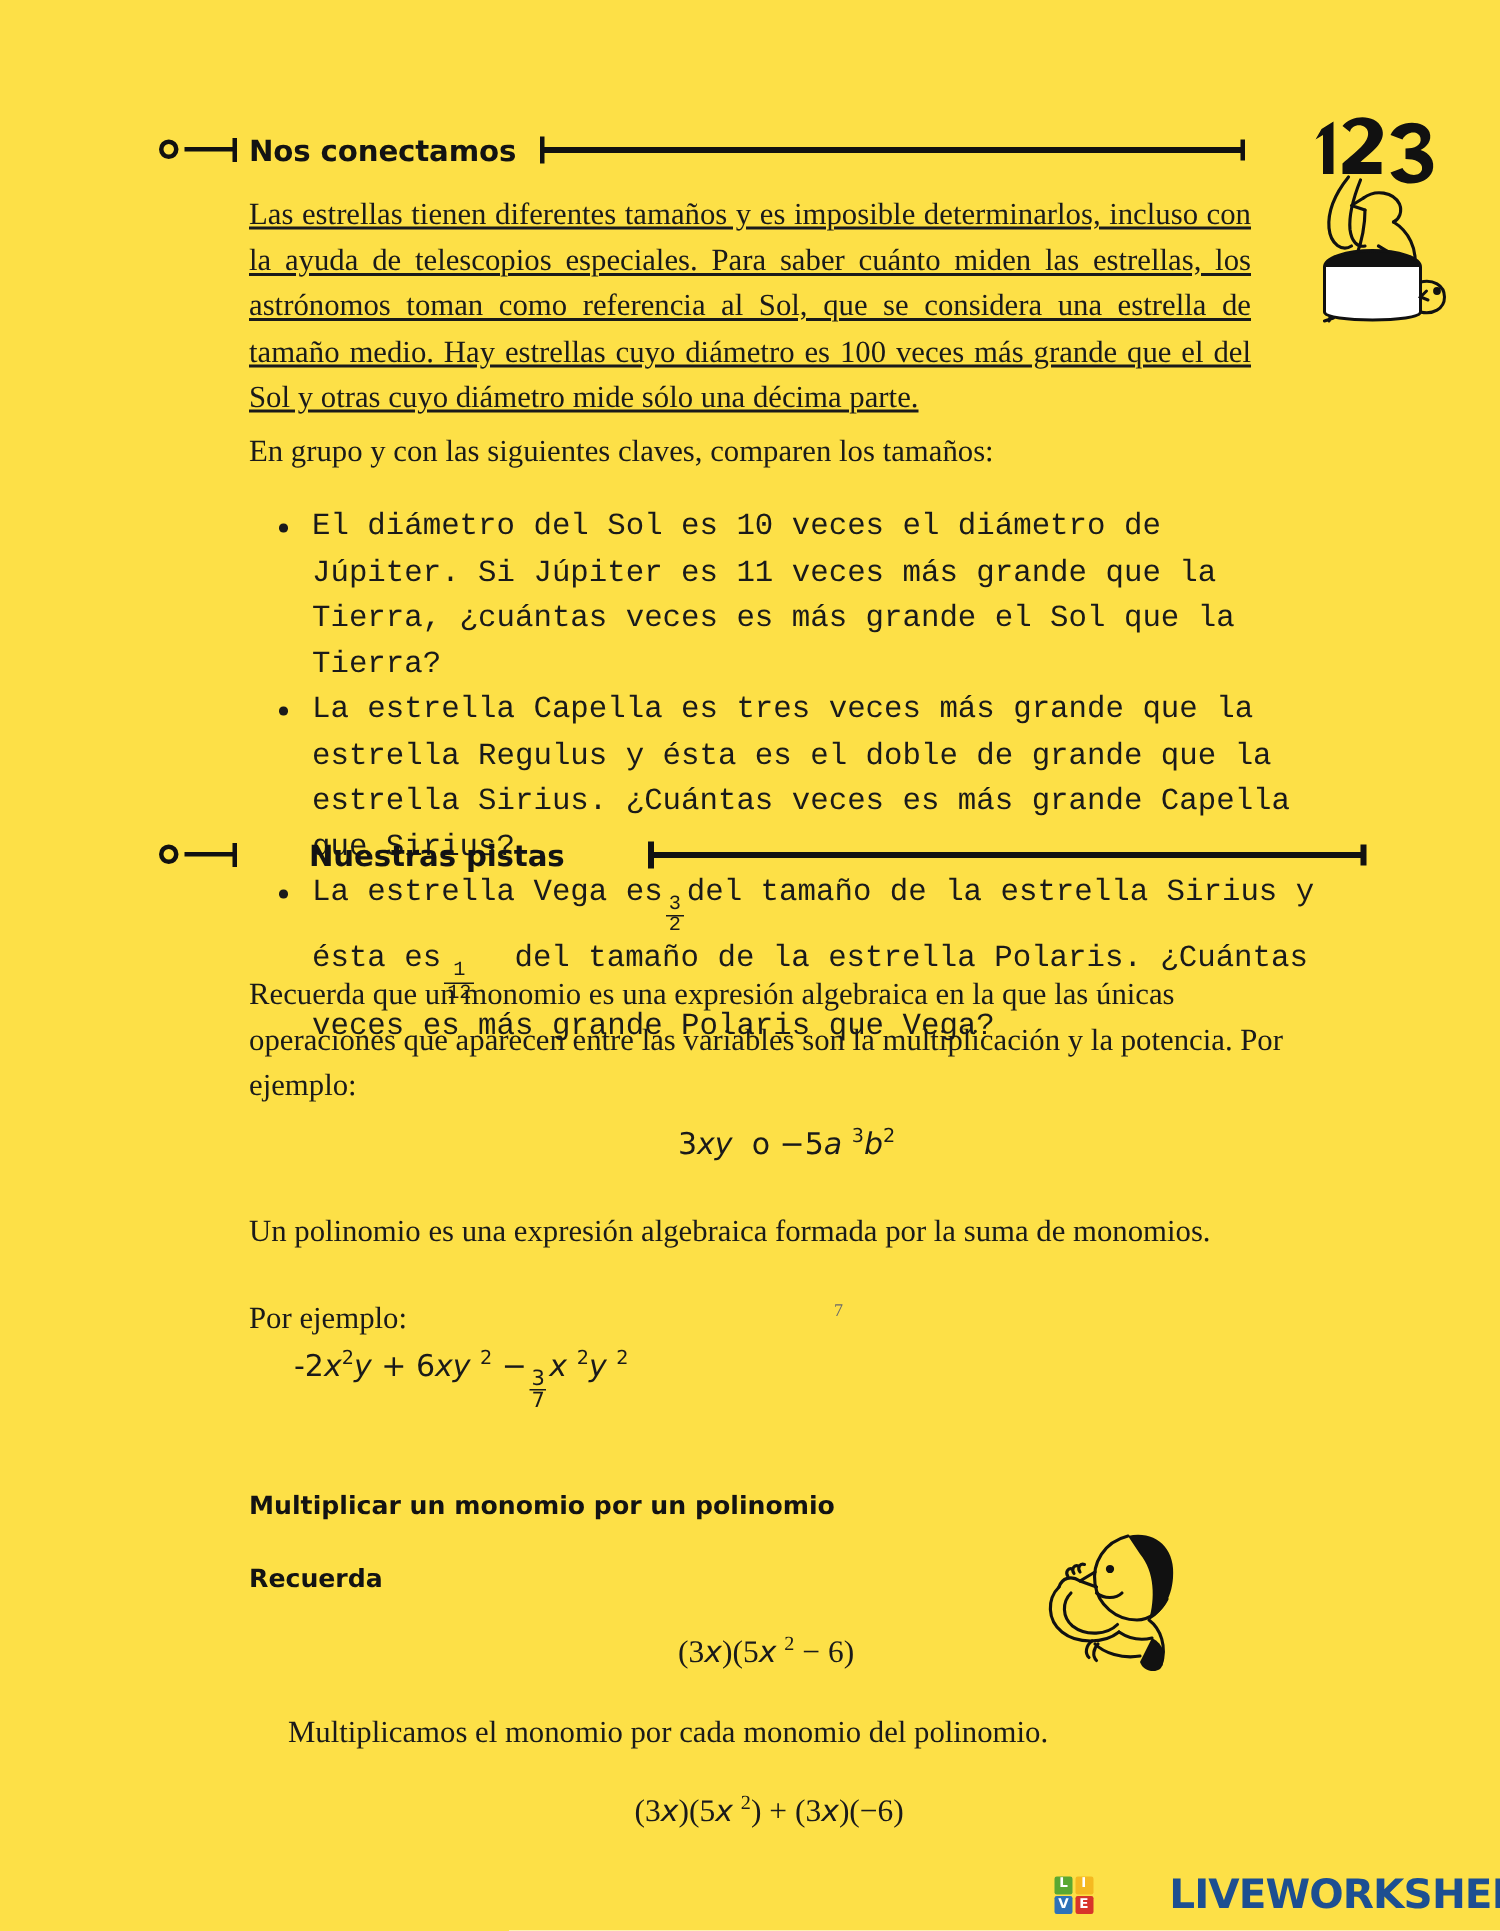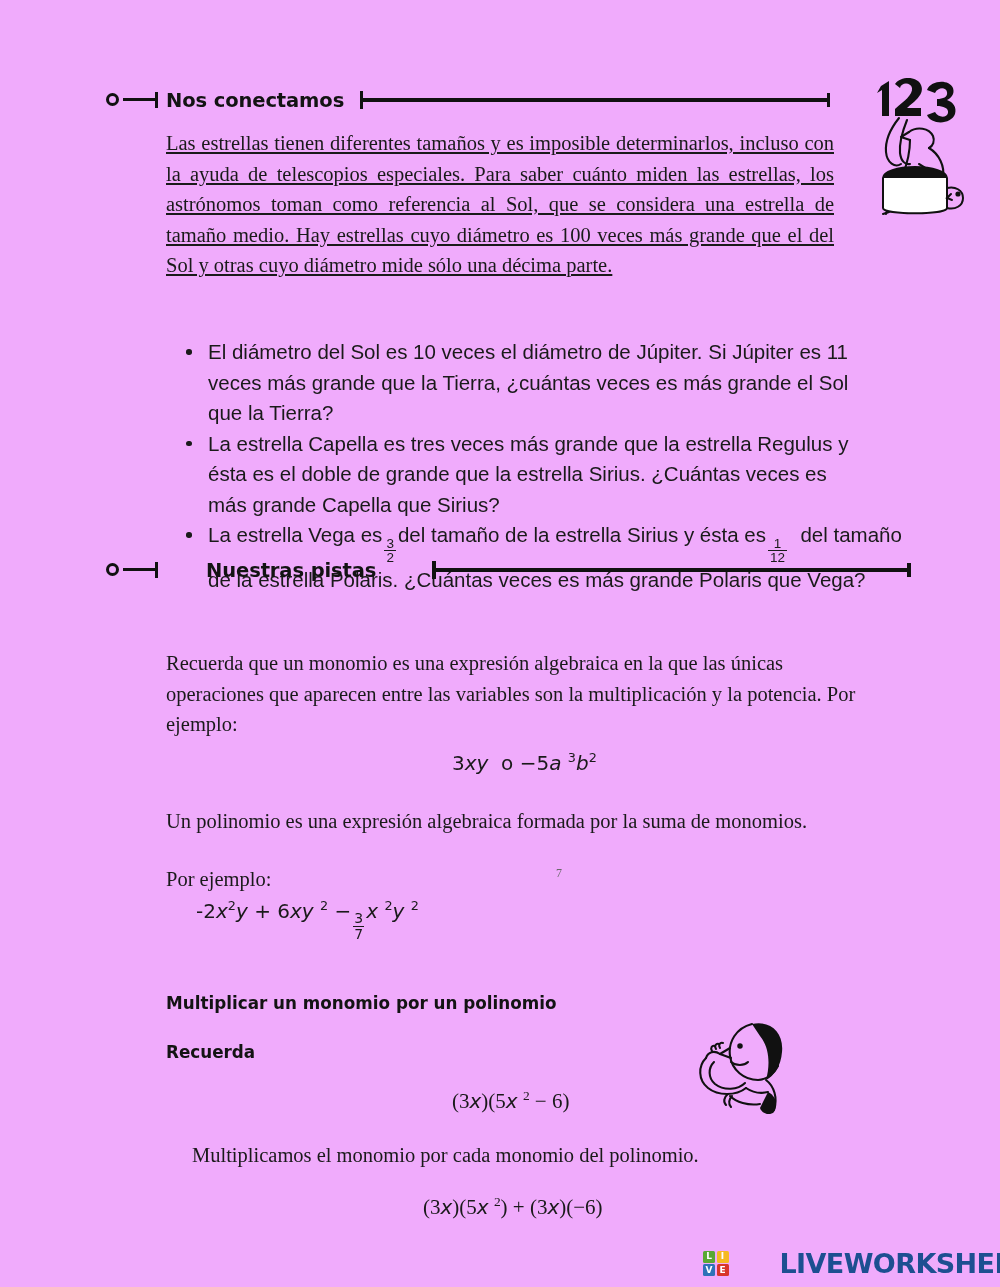--- a/index.html
+++ b/index.html
@@ -5,21 +5,21 @@
 <style>
   html, body {
     margin: 0;
     padding: 0;
     background: #ffffff;
   }
   .page {
     position: relative;
     width: 1000px;
     height: 1287px;
-    background: #f0abfc;
+    background: #fde047;
     overflow: hidden;
     font-family: "Liberation Serif", serif;
     color: #1a1a1a;
   }
 
   
   .section-head {
     position: absolute;
     display: flex;
     align-items: center;
@@ -109,21 +109,21 @@
     font-family: "DejaVu Sans", sans-serif;
     font-weight: bold;
     font-size: 16.8px;
     color: #131313;
     white-space: nowrap;
   }
 
   
   .bullets {
     position: absolute;
-    font-family: Liberation Sans, sans-serif;
+    font-family: Liberation Mono, monospace;
     font-size: 20.5px;
     line-height: 30.5px;
   }
   .bullets .li {
     position: relative;
     padding-left: 28px;
     margin: 0;
   }
   .bullets .li .dot {
     position: absolute;
@@ -237,20 +237,21 @@
     <span class="section-title">Nos conectamos</span>
     <span class="rule" style="width:470px;">
       <span class="tick-l"></span>
       <span class="bar" style="width:470px;"></span>
       <span class="tick-r" style="left:467px;"></span>
     </span>
   </div>
 
   <div class="para justified" style="left:166px; top:128px; width:668px;">Las estrellas tienen diferentes tamaños y es imposible determinarlos, incluso con la ayuda de telescopios especiales. Para saber cuánto miden las estrellas, los astrónomos toman como referencia al Sol, que se considera una estrella de tamaño medio. Hay estrellas cuyo diámetro es 100 veces más grande que el del Sol y otras cuyo diámetro mide sólo una décima parte.</div>
 
+  <div class="para" style="left:166px; top:286px; width:700px;">En grupo y con las siguientes claves, comparen los tamaños:</div>
 
   <div class="bullets" style="left:180px; top:337px; width:720px;">
 
     <div class="li" style="width:650px;">
       <span class="dot"></span>
       <span>El diámetro del Sol es 10 veces el diámetro de Júpiter. Si Júpiter es 11 veces más grande que la Tierra, ¿cuántas veces es más grande el Sol que la Tierra?</span>
     </div>
 
     <div class="li" style="width:660px; margin-top:0;">
       <span class="dot"></span>

